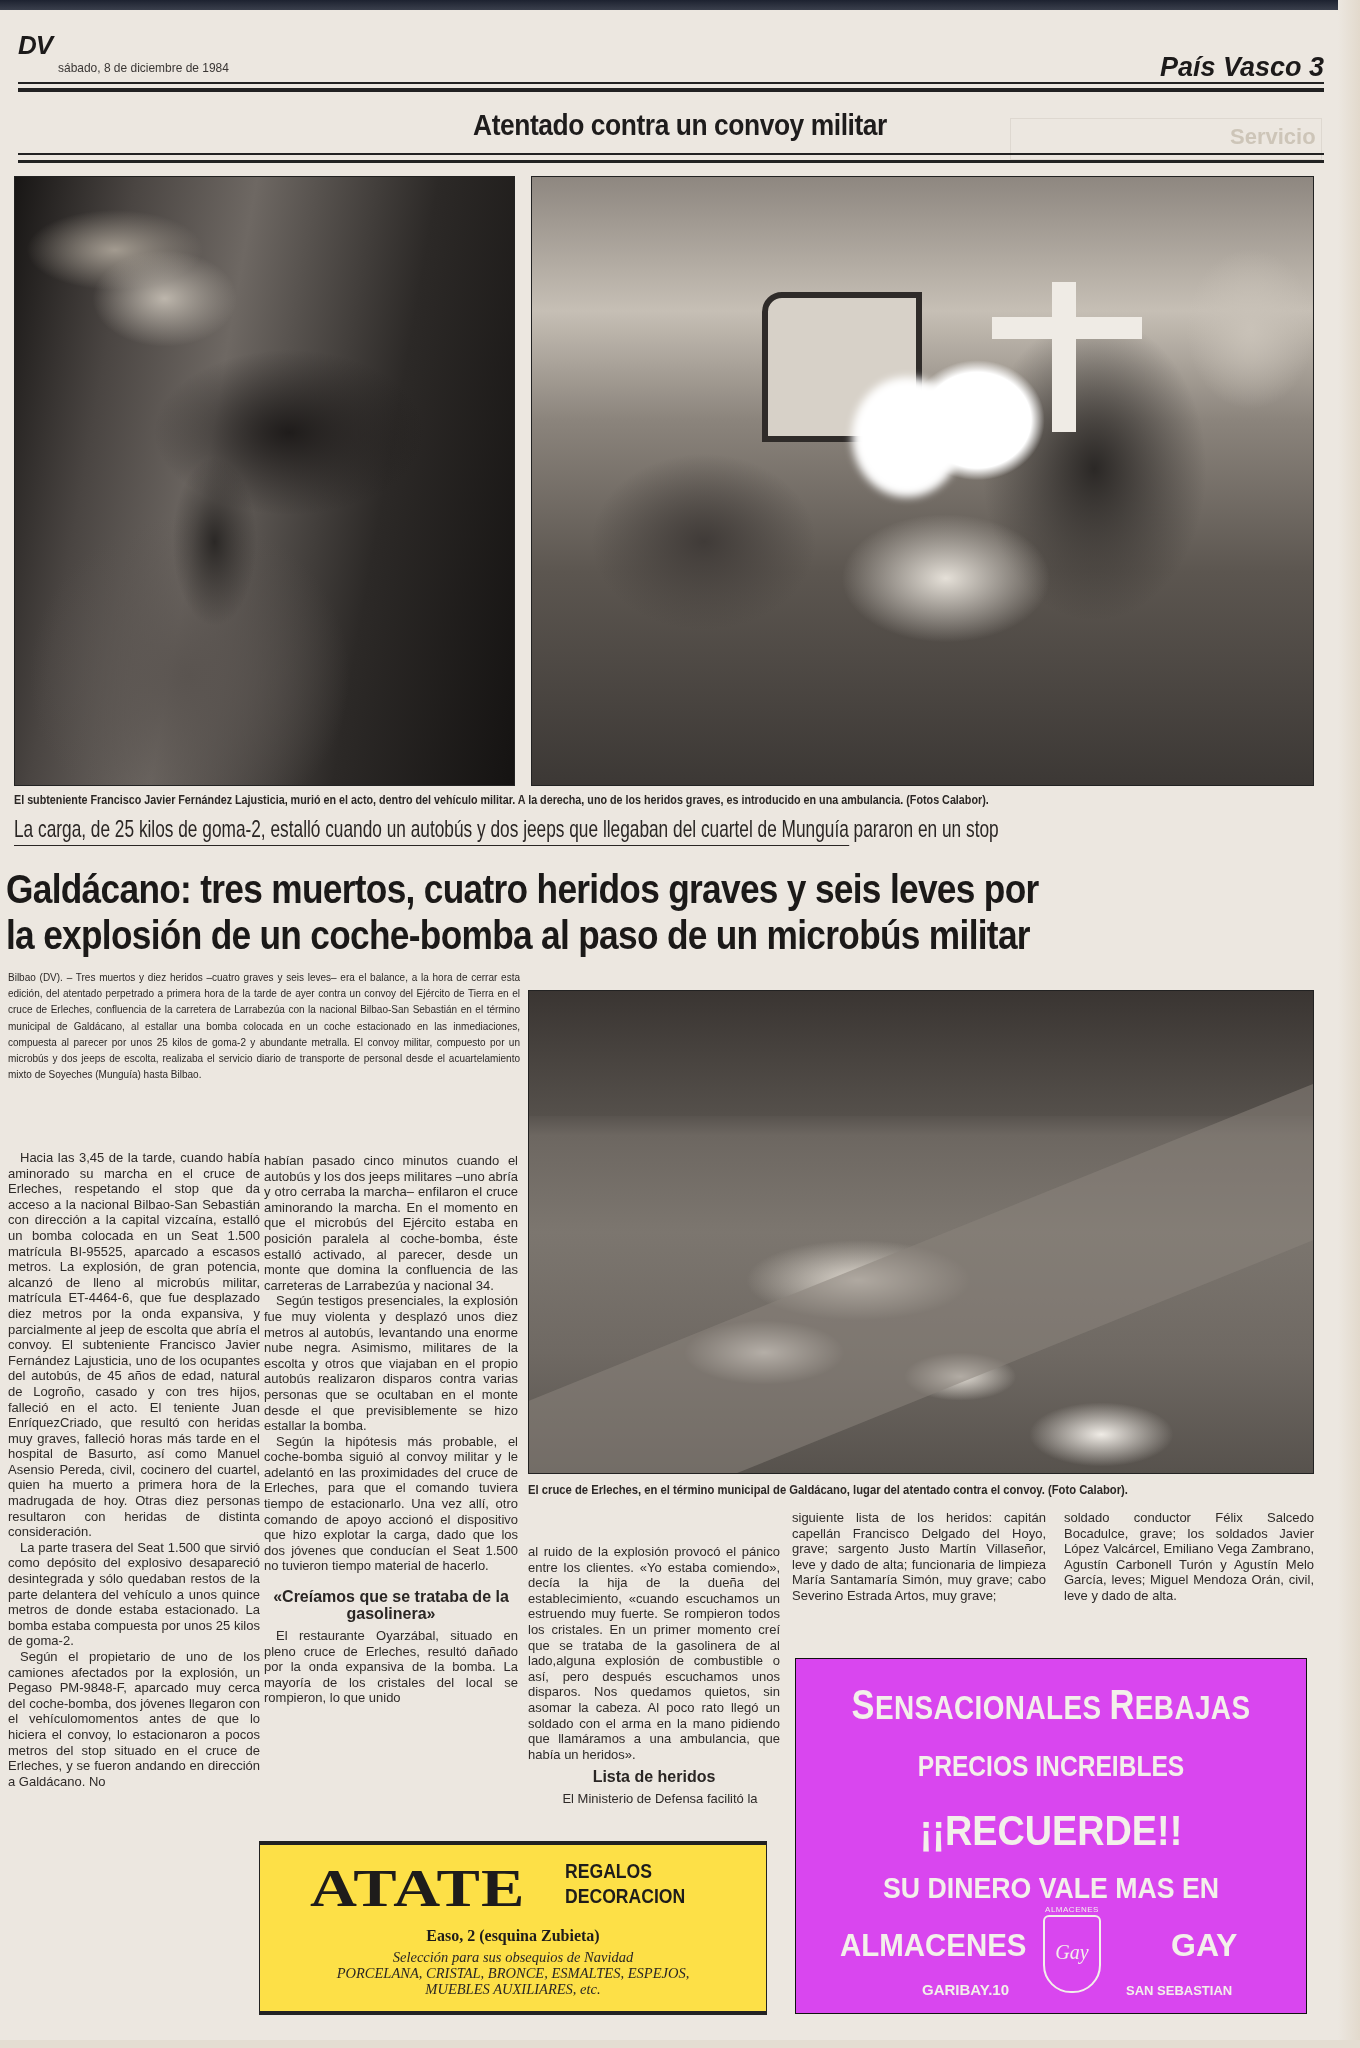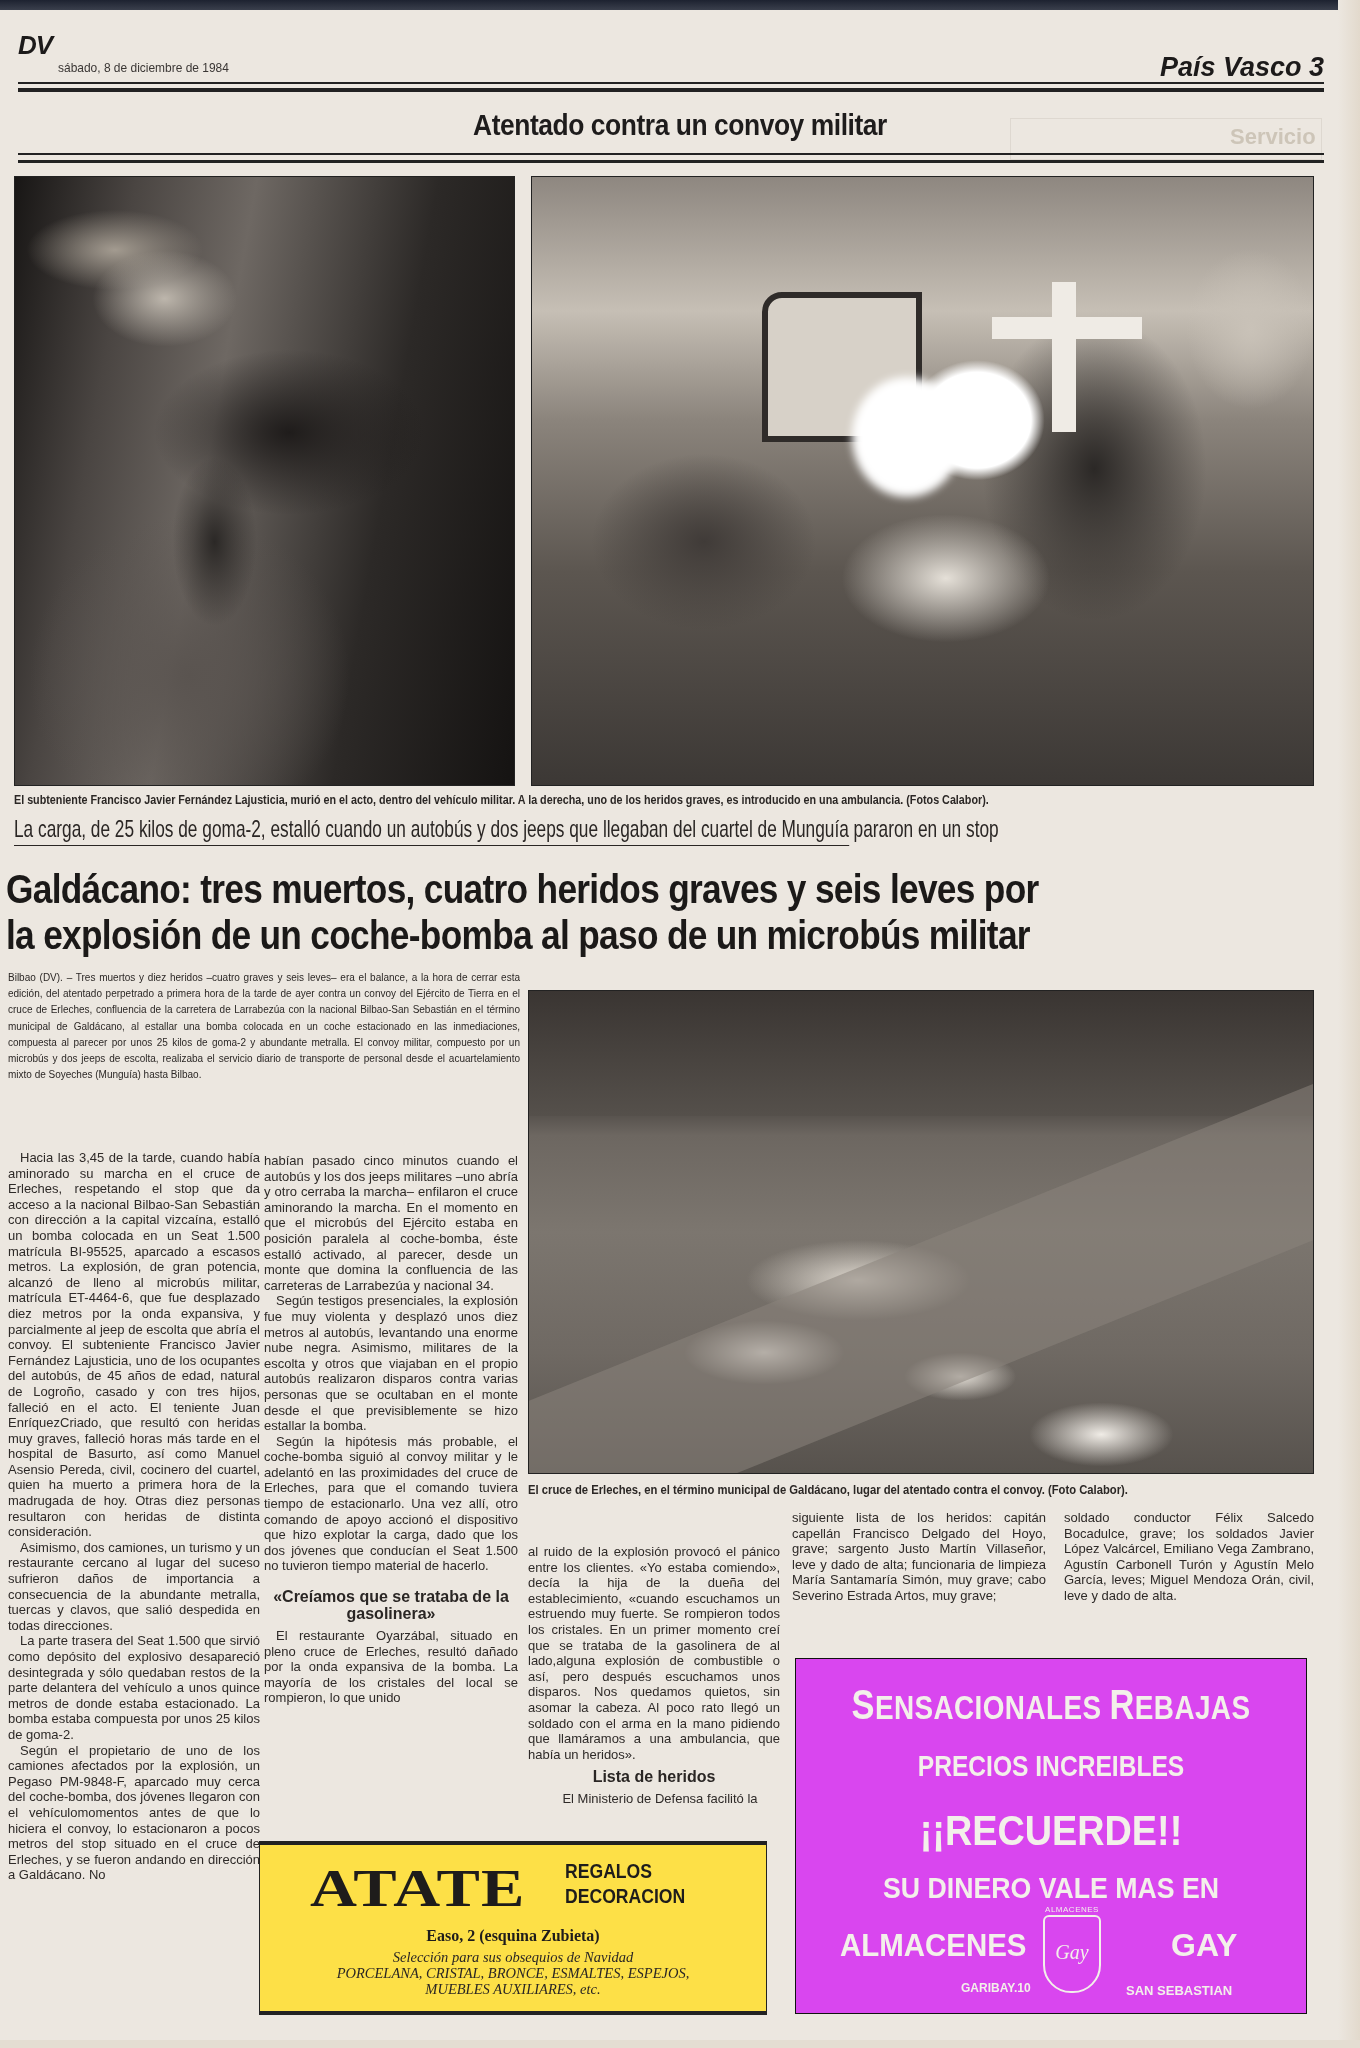--- a/index.html
+++ b/index.html
@@ -91,21 +91,21 @@
   .ad-gay { position: absolute; left: 795px; top: 1658px; width: 512px; height: 356px; background: #d946ef; color: #f3f0ea; text-align: center; border: 1px solid #111; }
   .gay-line1 { position: absolute; left: 0; width: 100%; top: 22px; font-weight: bold; font-size: 34px; letter-spacing: 0.5px; transform: scaleX(0.82); }
   .gay-line1 .sc { font-size: 42px; }
   .gay-line2 { position: absolute; left: 0; width: 100%; top: 90px; font-weight: bold; font-size: 30px; transform: scaleX(0.82); }
   .gay-line3 { position: absolute; left: 0; width: 100%; top: 148px; font-weight: bold; font-size: 42px; transform: scaleX(0.9); }
   .gay-line4 { position: absolute; left: 0; width: 100%; top: 213px; font-weight: bold; font-size: 29px; transform: scaleX(0.92); }
   .gay-store { position: absolute; left: 44px; top: 268px; font-weight: bold; font-size: 32px; transform: scaleX(0.92); transform-origin: left; }
   .gay-store-r { position: absolute; left: 375px; top: 268px; font-weight: bold; font-size: 32px; }
   .gay-crest { position: absolute; left: 247px; top: 256px; width: 58px; height: 78px; border: 2px solid #f3f0ea; border-radius: 6px 6px 28px 28px; font-family: "Liberation Serif", serif; font-style: italic; font-size: 20px; line-height: 70px; color: #f3f0ea; }
   .gay-crest-top { position: absolute; left: 240px; top: 246px; width: 72px; font-size: 8px; letter-spacing: 0.5px; color: #f3f0ea; }
-  .gay-addr-l { position: absolute; left: 126px; top: 322px; font-weight: bold; font-size: 12px; white-space: nowrap; margin-left: 39px; }
+  .gay-addr-l { position: absolute; left: 126px; top: 322px; font-weight: bold; font-size: 15px; white-space: nowrap; }
   .gay-city { position: absolute; left: 330px; top: 324px; font-weight: bold; font-size: 13px; white-space: nowrap; }
 </style>
 </head>
 <body>
 
 <div class="top-strip"></div>
 <div class="right-strip"></div>
 
 <div class="masthead">
   <span class="logo">DV</span>
@@ -138,21 +138,20 @@
 <div class="lead">Bilbao (DV). – Tres muertos y diez heridos –cuatro graves y seis leves– era el balance, a la hora de cerrar esta edición, del atentado perpetrado a primera hora de la tarde de ayer contra un convoy del Ejército de Tierra en el cruce de Erleches, confluencia de la carretera de Larrabezúa con la nacional Bilbao-San Sebastián en el término municipal de Galdácano, al estallar una bomba colocada en un coche estacionado en las inmediaciones, compuesta al parecer por unos 25 kilos de goma-2 y abundante metralla. El convoy militar, compuesto por un microbús y dos jeeps de escolta, realizaba el servicio diario de transporte de personal desde el acuartelamiento mixto de Soyeches (Munguía) hasta Bilbao.</div>
 
 <div class="photo photo-c">
   <div class="hill"></div>
   <div class="road"></div>
 </div>
 <div class="caption-c">El cruce de Erleches, en el término municipal de Galdácano, lugar del atentado contra el convoy. (Foto Calabor).</div>
 
 <div class="col col1">
   <p>Hacia las 3,45 de la tarde, cuando había aminorado su marcha en el cruce de Erleches, respetando el stop que da acceso a la nacional Bilbao-San Sebastián con dirección a la capital vizcaína, estalló un bomba colocada en un Seat 1.500 matrícula BI-95525, aparcado a escasos metros. La explosión, de gran potencia, alcanzó de lleno al microbús militar, matrícula ET-4464-6, que fue desplazado diez metros por la onda expansiva, y parcialmente al jeep de escolta que abría el convoy. El subteniente Francisco Javier Fernández Lajusticia, uno de los ocupantes del autobús, de 45 años de edad, natural de Logroño, casado y con tres hijos, falleció en el acto. El teniente Juan EnríquezCriado, que resultó con heridas muy graves, falleció horas más tarde en el hospital de Basurto, así como Manuel Asensio Pereda, civil, cocinero del cuartel, quien ha muerto a primera hora de la madrugada de hoy. Otras diez personas resultaron con heridas de distinta consideración.</p>
-  <p>Asimismo, dos camiones, un turismo y un restaurante cercano al lugar del suceso sufrieron daños de importancia a consecuencia de la abundante metralla, tuercas y clavos, que salió despedida en todas direcciones.</p>
   <p>La parte trasera del Seat 1.500 que sirvió como depósito del explosivo desapareció desintegrada y sólo quedaban restos de la parte delantera del vehículo a unos quince metros de donde estaba estacionado. La bomba estaba compuesta por unos 25 kilos de goma-2.</p>
   <p>Según el propietario de uno de los camiones afectados por la explosión, un Pegaso PM-9848-F, aparcado muy cerca del coche-bomba, dos jóvenes llegaron con el vehículomomentos antes de que lo hiciera el convoy, lo estacionaron a pocos metros del stop situado en el cruce de Erleches, y se fueron andando en dirección a Galdácano. No</p>
 </div>
 
 <div class="col col2">
   <p style="text-indent:0">habían pasado cinco minutos cuando el autobús y los dos jeeps militares –uno abría y otro cerraba la marcha– enfilaron el cruce aminorando la marcha. En el momento en que el microbús del Ejército estaba en posición paralela al coche-bomba, éste estalló activado, al parecer, desde un monte que domina la confluencia de las carreteras de Larrabezúa y nacional 34.</p>
   <p>Según testigos presenciales, la explosión fue muy violenta y desplazó unos diez metros al autobús, levantando una enorme nube negra. Asimismo, militares de la escolta y otros que viajaban en el propio autobús realizaron disparos contra varias personas que se ocultaban en el monte desde el que previsiblemente se hizo estallar la bomba.</p>
   <p>Según la hipótesis más probable, el coche-bomba siguió al convoy militar y le adelantó en las proximidades del cruce de Erleches, para que el comando tuviera tiempo de estacionarlo. Una vez allí, otro comando de apoyo accionó el dispositivo que hizo explotar la carga, dado que los dos jóvenes que conducían el Seat 1.500 no tuvieron tiempo material de hacerlo.</p>
   <div class="col-sub" style="margin-top:14px">«Creíamos que se trataba de la gasolinera»</div>
   <p>El restaurante Oyarzábal, situado en pleno cruce de Erleches, resultó dañado por la onda expansiva de la bomba. La mayoría de los cristales del local se rompieron, lo que unido</p>

